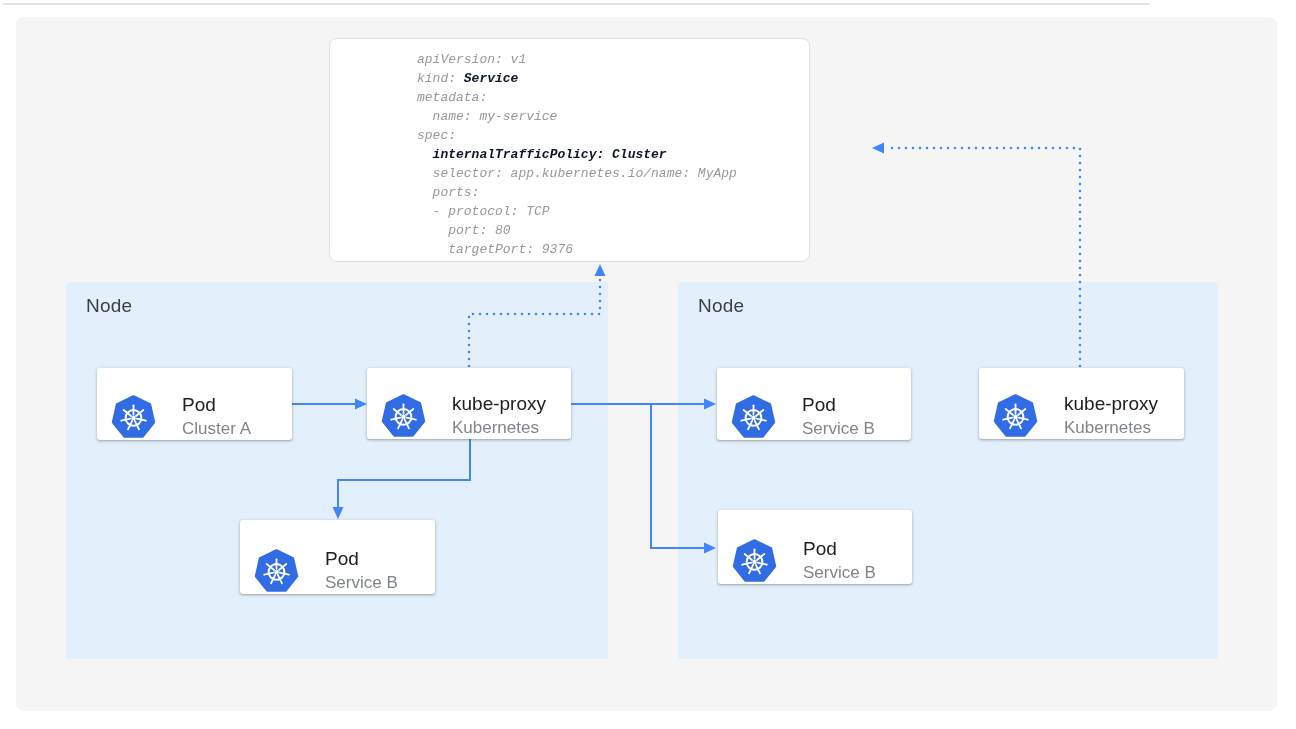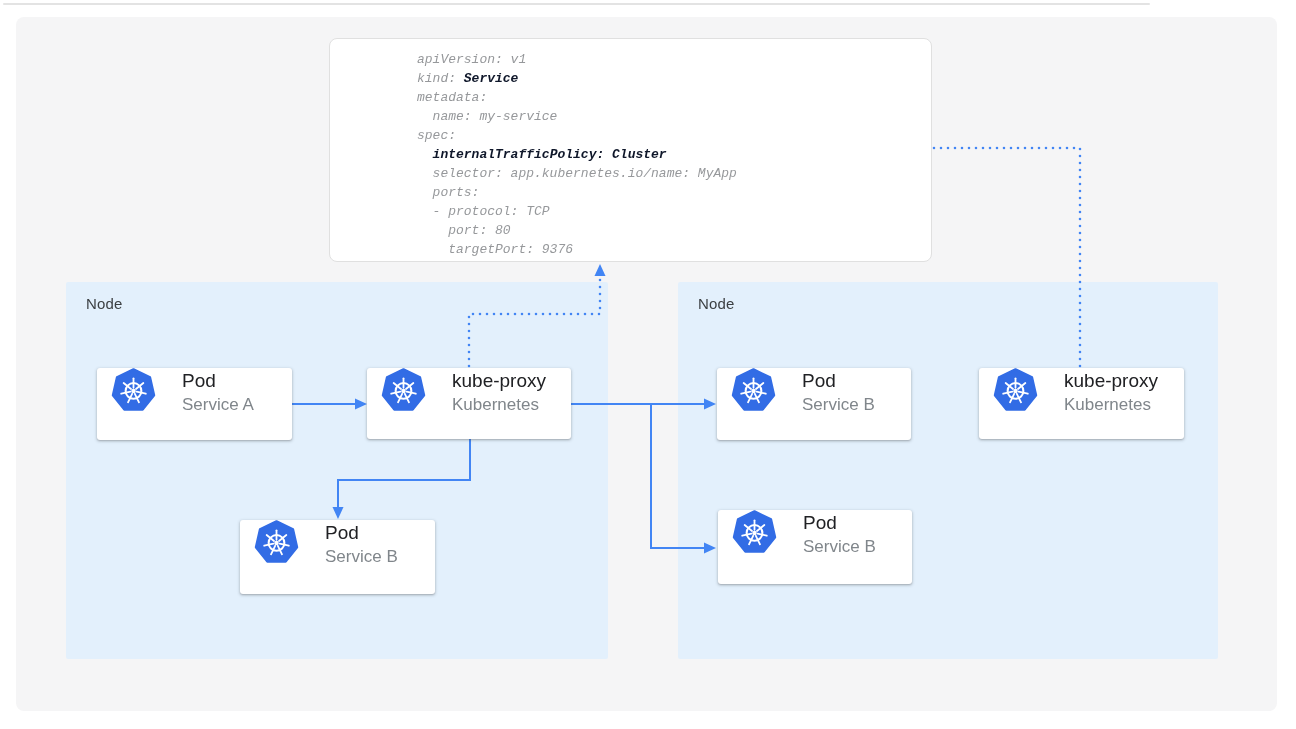--- a/index.html
+++ b/index.html
@@ -16,42 +16,42 @@
     position:absolute; left:16px; top:17px; width:1261px; height:694px;
     background:#f5f5f6; border-radius:8px;
   }
   .node {
     position:absolute; background:#e3f0fc; border-radius:2px; z-index:1;
   }
   .node-left  { left:66px;  top:282px; width:542px; height:377px; }
   .node-right { left:678px; top:282px; width:540px; height:377px; }
   .node-label {
     position:absolute; left:20px; top:13px;
-    font-size:15px; color:#3c4043; letter-spacing:0.2px;
+    font-size:19px; color:#3c4043; letter-spacing:0.2px;
   }
   .connectors {
     position:absolute; left:0; top:0; width:1296px; height:729px;
     z-index:2; pointer-events:none;
   }
   .yaml-card {
-    position:absolute; left:329px; top:38px; width:603px; height:224px;
+    position:absolute; left:329px; top:38px; width:481px; height:224px;
     background:#ffffff; border:1px solid #e0e0e0; border-radius:8px;
     box-sizing:border-box; z-index:3;
   }
   .yaml-code {
     position:absolute; left:87px; top:11px; margin:0;
     font-family:"Liberation Mono","DejaVu Sans Mono",monospace;
     font-style:italic; font-size:13px; line-height:19px;
     color:#96989b; white-space:pre;
   }
   .yaml-code .b { font-weight:bold; color:#0f172a; }
   .card {
     position:absolute; background:#ffffff; border-radius:3px; z-index:3;
     box-shadow:0 1px 2px rgba(60,64,67,0.30), 0 1px 3px 1px rgba(60,64,67,0.12);
-    display:flex; align-items:flex-start;
+    display:flex; align-items:flex-end;
   }
   .card-pod-a   { left:97px;  top:368px; width:195px; height:72px; }
   .card-kp-l    { left:367px; top:368px; width:204px; height:71px; }
   .card-pod-b-l { left:240px; top:520px; width:195px; height:74px; }
   .card-pod-b-rt{ left:717px; top:368px; width:194px; height:72px; }
   .card-pod-b-rb{ left:718px; top:510px; width:194px; height:74px; }
   .card-kp-r    { left:979px; top:368px; width:205px; height:71px; }
   .k8s-icon { width:45px; height:45px; margin-left:14px; flex:0 0 auto; color:#326ce5; }
   .k8s-icon svg { width:45px; height:45px; display:block; }
   .card-text { margin-left:26px; }
@@ -121,21 +121,21 @@
   </div>
 
   <div class="card card-pod-a">
     <span class="k8s-icon">
         <svg>
           <use href="#k8s-symbol"></use>
         </svg>
       </span>
     <div class="card-text">
       <div class="card-title">Pod</div>
-      <div class="card-subtitle">Service A</div>
+      <div class="card-subtitle">Cluster A</div>
     </div>
   </div>
 
   <div class="card card-kp-l">
     <span class="k8s-icon">
         <svg>
           <use href="#k8s-symbol"></use>
         </svg>
       </span>
     <div class="card-text">

